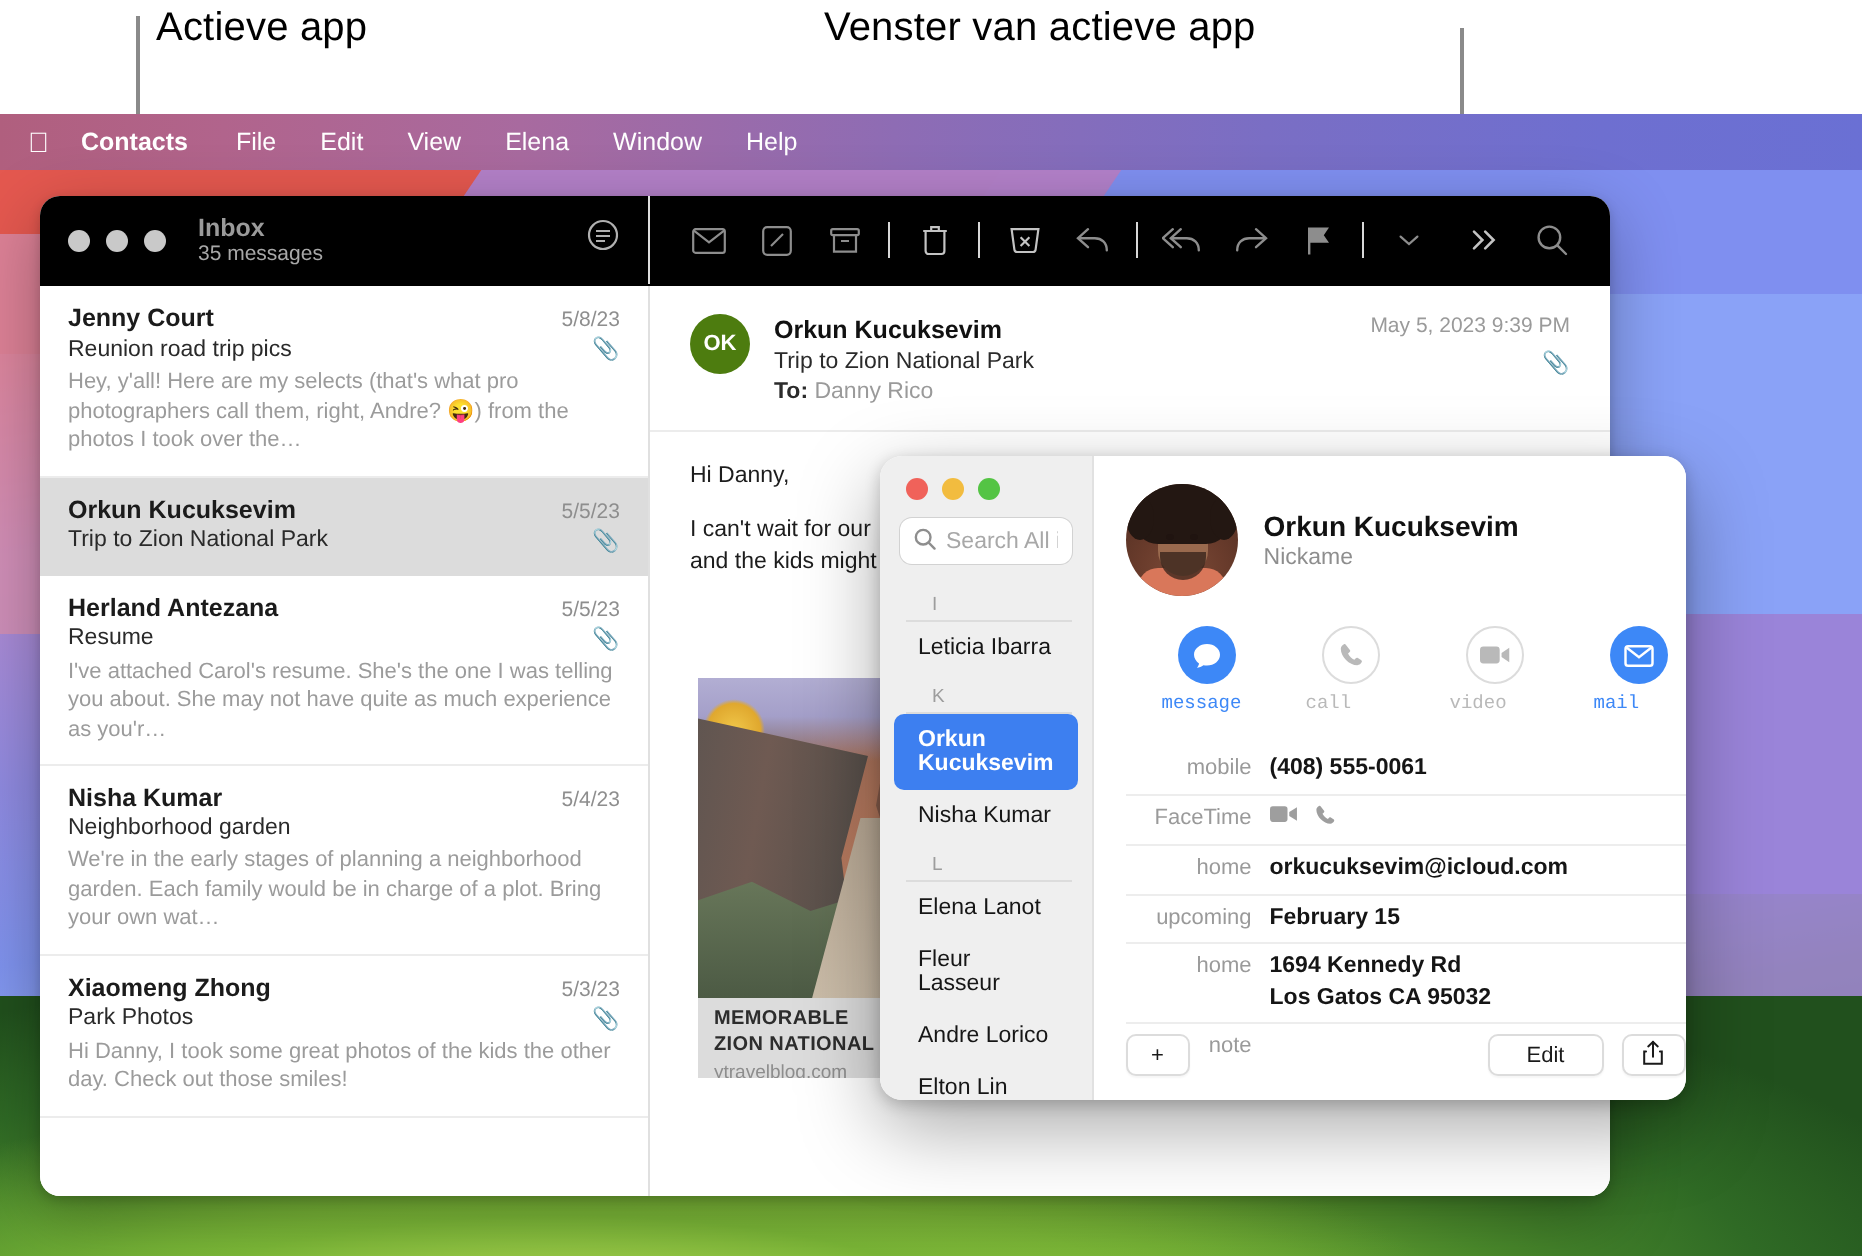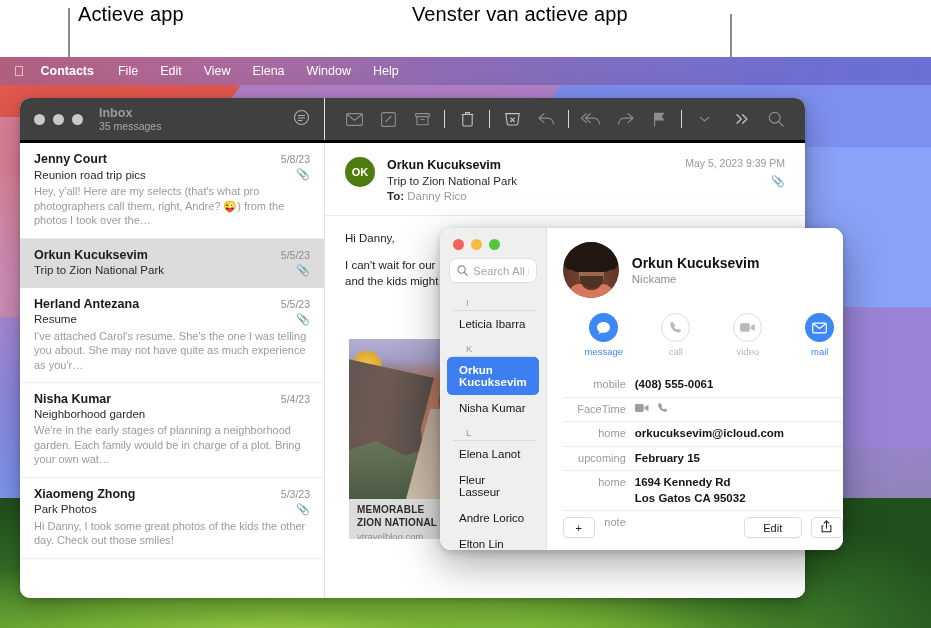--- a/index.html
+++ b/index.html
@@ -63,21 +63,21 @@
 
   
   .mailwin {
     position:absolute; left:20px; top:98px; width:785px; height:500px;
     background:#ffffff;
     border-radius: 10px;
     box-shadow: 0 10px 34px rgba(0,0,0,.30), 0 2px 6px rgba(0,0,0,.18);
     overflow:hidden;
     display:flex; flex-direction:column;
   }
-  .mail-toolbar { display:flex; height:45px; background:#404040; border-bottom:3px solid #000000;justify-content:space-between; }
+  .mail-toolbar { display:flex; height:45px; background:#000000; border-bottom:1px solid #000000;justify-content:space-between; }
   .mail-tb-left { width:305px; display:flex; align-items:center; padding:0 14px; border-right:1px solid #dedede; }
   .tb-lights { display:flex; gap:8px; margin-right:16px;}
   .lgt { width:11px; height:11px; border-radius:50%; background:#c9c9c9; }
   .tb-title { line-height:1.15; }
   .tb-title .t1 { font-size:12.5px; font-weight:700; color:#9a9a9a; }
   .tb-title .t2 { font-size:10.5px; color:#a8a8a8; }
   .tb-right-ico { margin-left:auto; color:#b0b0b0; }
   .mail-tb-right { flex:1; display:flex; align-items:center; padding:0 14px; gap:4px; color:#9c9c9c; }
   .tbtn { width:30px; height:26px; display:flex; align-items:center; justify-content:center; color:#8d8d8d;}
   .tbtn.dim { color:#c3c3c3; }
@@ -177,21 +177,21 @@
   .cc-hair3 { position:absolute; right:0px; top:6px; width:14px; height:22px; border-radius:50%; background:#231712; }
   .cc-face { position:absolute; left:16px; top:16px; width:25px; height:30px; border-radius:12px 12px 13px 13px; background:#9a6a4e; }
   .cc-eyeL { position:absolute; left:20px; top:25px; width:4px; height:3px; border-radius:50%; background:#201410;}
   .cc-eyeR { position:absolute; left:32px; top:25px; width:4px; height:3px; border-radius:50%; background:#201410;}
   .cc-beard { position:absolute; left:17px; top:34px; width:23px; height:14px; border-radius:0 0 12px 12px; background:#33211a; opacity:.75;}
   .cc-shirt { position:absolute; left:6px; bottom:0; width:44px; height:14px; background:#d9775a; border-radius:10px 10px 0 0;}
   .cc-name { font-size:14px; font-weight:700; color:#111; }
   .cc-nick { font-size:11.5px; color:#8e8e8e; margin-top:2px; }
 
   .cc-actions { display:flex; gap:26px; margin:15px 0 0 18px; }
-  .cc-act { width:46px; text-align:center; }
+  .cc-act { width:46px; text-align:left;font-family:Liberation Mono, monospace; }
   .cc-circ { width:29px; height:29px; border-radius:50%; margin:0 auto; display:flex; align-items:center; justify-content:center; }
   .cc-circ.on { background:#3d88f7; color:#fff; }
   .cc-circ.off { background:#fff; border:1px solid #dcdcdc; color:#b9b9b9; }
   .cc-act-lbl { font-size:9.5px; margin-top:4px; }
   .cc-act-lbl.on { color:#3d88f7; }
   .cc-act-lbl.off { color:#b9b9b9; }
 
   .cc-fields { margin-top:16px; }
   .cc-row { display:flex; border-top:1px solid #ededed; padding:4px 0; align-items:flex-start; }
   .cc-row:first-child { border-top:none; }

